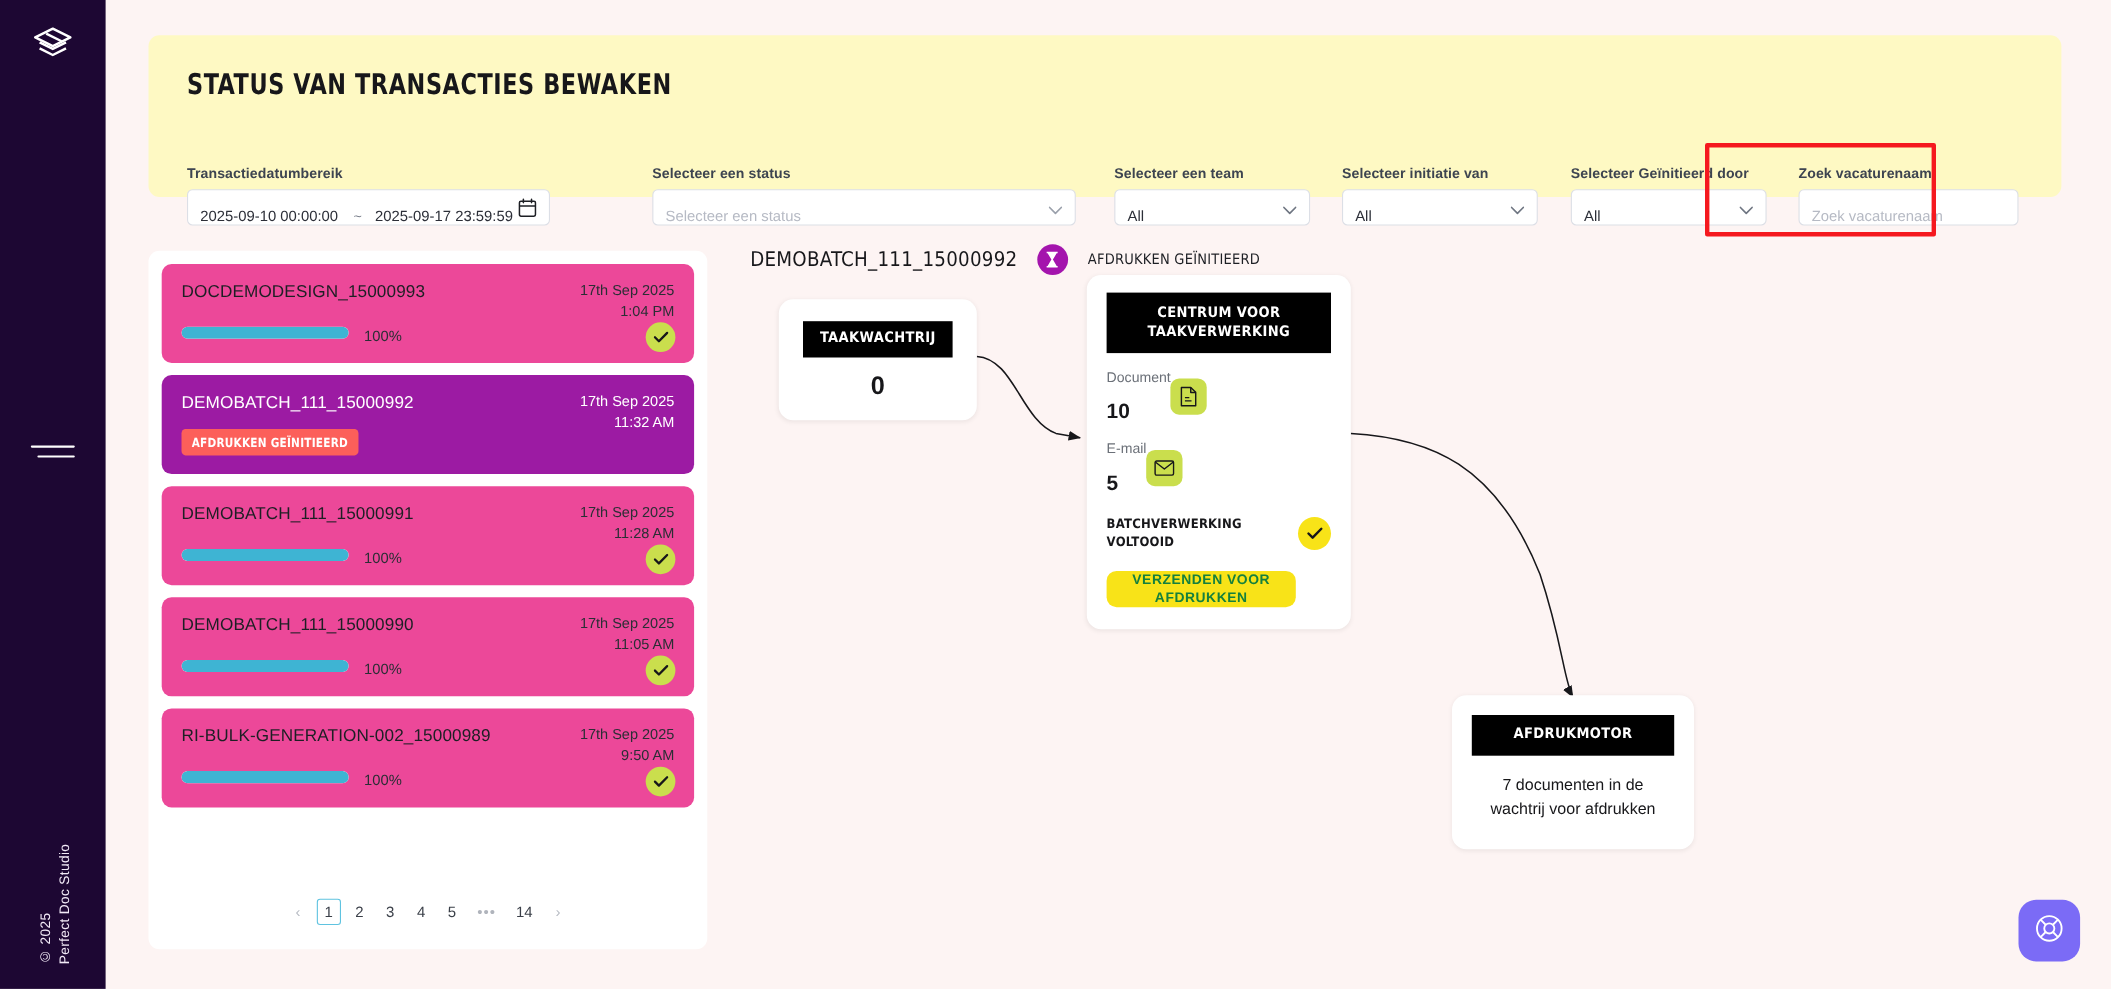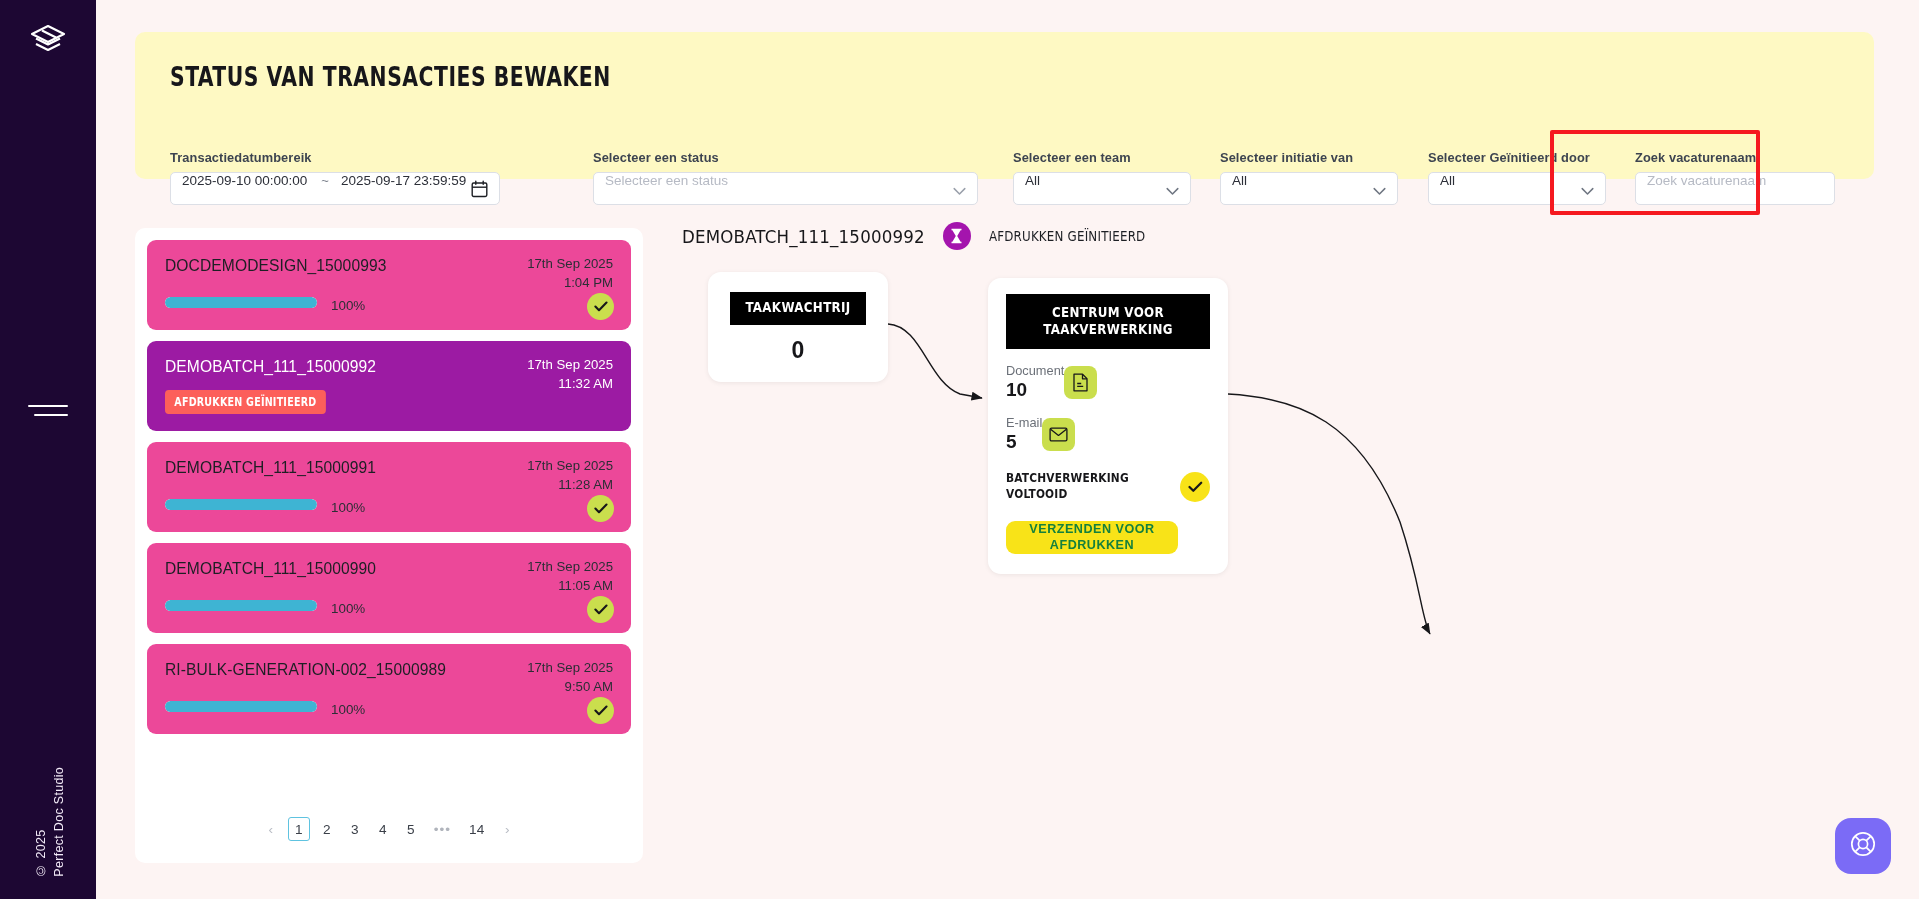--- a/index.html
+++ b/index.html
@@ -53,21 +53,21 @@
     transform: scaleX(.87); transform-origin: left center;
   }
   .filters { position: absolute; left: 35px; top: 118px; width: 1670px; height: 70px; }
   .field { position: absolute; }
   .field-label {
     font-size: 12.8px; font-weight: 700; color: #3d4450;
     margin-bottom: 7px; white-space: nowrap; letter-spacing: .1px;
   }
   .ctl {
     background: #fff; border: 1px solid #dcdfe6; border-radius: 5px;
-    height: 33px; display: flex; align-items: flex-start;
+    height: 33px; display: flex; align-items: flex-end;
     padding: 0 11px; font-size: 13.5px; color: #2c2f38;
     position: relative; cursor: pointer;
   }
   .ctl.ph { color: #b6bac4; }
   .daterange { width: 330px; justify-content: flex-start; }
   .daterange .dv { color: #2c2f38; font-size: 13.5px; }
   .daterange .sep { color: #7b808c; margin: 0 12px 0 14px; font-size: 13px; }
   .daterange .cal-ic { position: absolute; right: 11px; top: 7px; }
   .chev { position: absolute; right: 11px; top: 11px; }
   .field-status { left: 423px; width: 385px; }
@@ -168,25 +168,25 @@
   }
   .node-hdr {
     background: #000000; color: #ffffff;
     font-size: 13.2px; font-weight: 600; letter-spacing: .35px;
     text-align: center; padding: 10px 8px; line-height: 1.25;
     font-family: "DejaVu Sans Condensed", "Liberation Sans Narrow", "Liberation Sans", sans-serif;
   }
   .node-q { left: 48px; top: 50px; width: 180px; height: 110px; padding: 18px 20px; }
   .node-q .node-hdr { border-radius: 0; margin: 0 0 0 0; padding: 8px; }
   .q-count { text-align: center; font-size: 23px; font-weight: 700; color: #17171a; margin-top: 12px; }
-  .node-proc { left: 328px; top: 56px; width: 240px; padding: 16px 18px 20px; }
+  .node-proc { left: 328px; top: 28px; width: 240px; padding: 16px 18px 20px; }
   .node-proc .node-hdr { padding: 11px 8px; }
   .stat-row { display: flex; align-items: center; justify-content: flex-start; margin-top: 14px; }
   .stat-label { font-size: 12.8px; color: #6b7078; }
-  .stat-val { font-size: 19px; font-weight: 700; color: #17171a; margin-top: 1px; }
+  .stat-val { font-size: 19px; font-weight: 700; color: #17171a; margin-top: 14px; }
   .stat-ic {
     width: 33px; height: 33px; border-radius: 8px; background: #cade4d;
     display: flex; align-items: center; justify-content: center;
   }
   .done-row { display: flex; align-items: center; justify-content: space-between; margin-top: 18px; }
   .done-text {
     font-size: 11.8px; font-weight: 700; color: #17171a; line-height: 1.35; letter-spacing: .2px;
     font-family: "DejaVu Sans Condensed", "Liberation Sans Narrow", "Liberation Sans", sans-serif;
   }
   .done-tick {
@@ -487,20 +487,27 @@
             </svg>
         </div>
       </div>
 
       <button class="send-btn">
         <span>VERZENDEN VOOR</span><br>
         <span>AFDRUKKEN</span>
       </button>
     </div>
 
+    <div class="node node-print">
+      <div class="node-hdr">AFDRUKMOTOR</div>
+      <div class="print-text">
+        <span>7 documenten in de</span><br>
+        <span>wachtrij voor afdrukken</span>
+      </div>
+    </div>
   </div>
 
   <div class="fab">
     <span>
       <svg width="30" height="30" viewBox="0 0 30 30" fill="none" stroke="#ffffff" stroke-width="1.7">
         <circle cx="15" cy="15" r="11.2"></circle>
         <circle cx="15" cy="15" r="4.6"></circle>
         <path d="M7.1 7.1 L11.7 11.7 M22.9 7.1 L18.3 11.7 M7.1 22.9 L11.7 18.3 M22.9 22.9 L18.3 18.3"></path>
       </svg>
     </span>

